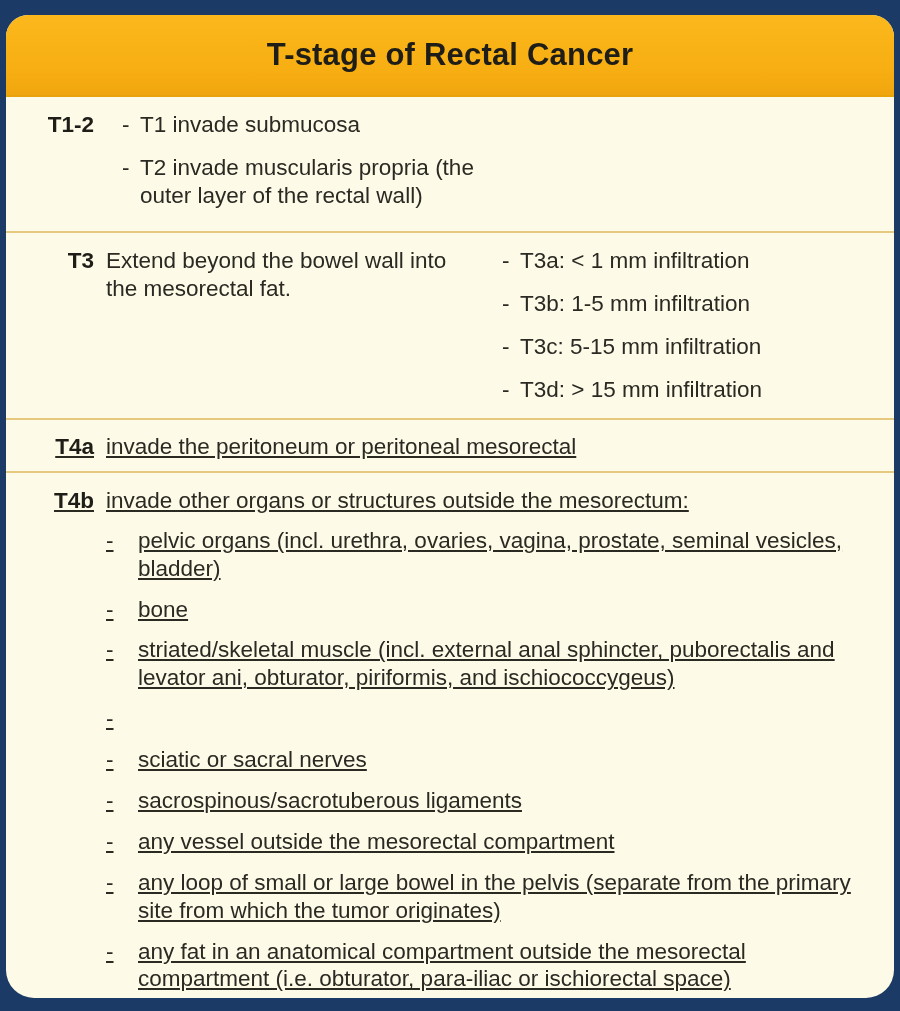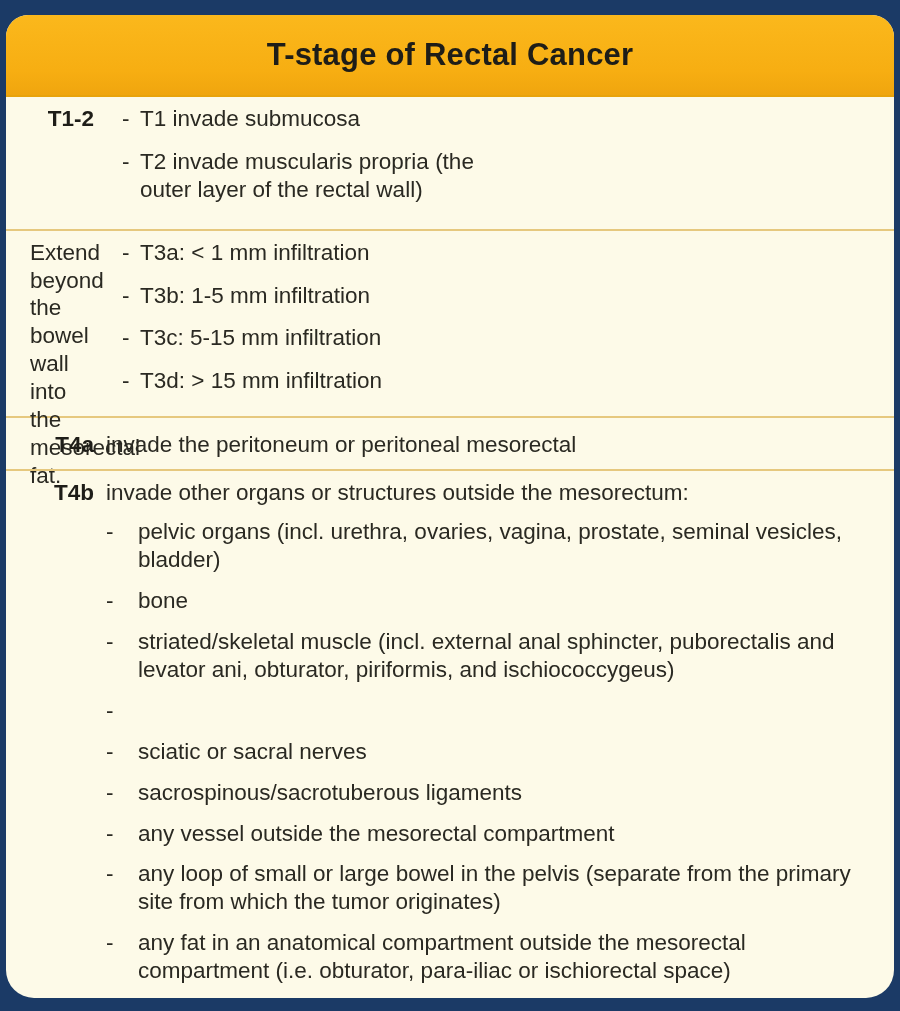--- a/index.html
+++ b/index.html
@@ -33,36 +33,37 @@
   }
   .card-title {
     font-size: 31px;
     font-weight: bold;
     color: #1e1d18;
     letter-spacing: 0.2px;
   }
 
   .row {
     border-bottom: 2px solid #e6c87e;
-    padding: 8px 20px 10px 24px;
+    padding: 14px 20px 10px 24px;
     color: #2a2922;
     font-size: 22.5px;
     line-height: 1.24;
   }
   .row:last-child { border-bottom: none; }
 
   .row-grid {
     display: grid;
     grid-template-columns: 64px 368px 1fr;
     column-gap: 12px;
   }
   .row-simple {
     display: grid;
     grid-template-columns: 64px 1fr;
     column-gap: 12px;
+    text-decoration: underline;
   }
 
   .stage-label {
     font-weight: bold;
     text-align: right;
     color: #1e1d18;
     white-space: nowrap;
   }
 
   .row-t12 { height: 136px; }
@@ -109,20 +110,21 @@
         <span class="detail-text">T1 invade submucosa</span>
       </li>
       <li class="detail-item">
         <span class="dash">-</span>
         <span class="detail-text">T2 invade muscularis propria (the outer layer of the rectal wall)</span>
       </li>
     </ul>
   </div>
 
   <div class="row row-t3 row-grid">
+    <div class="stage-label">T3</div>
     <div class="stage-description">Extend beyond the bowel wall into the mesorectal fat.</div>
     <ul class="detail-list">
       <li class="detail-item">
         <span class="dash">-</span>
         <span class="detail-text">T3a: &lt; 1 mm infiltration</span>
       </li>
       <li class="detail-item">
         <span class="dash">-</span>
         <span class="detail-text">T3b: 1-5 mm infiltration</span>
       </li>

